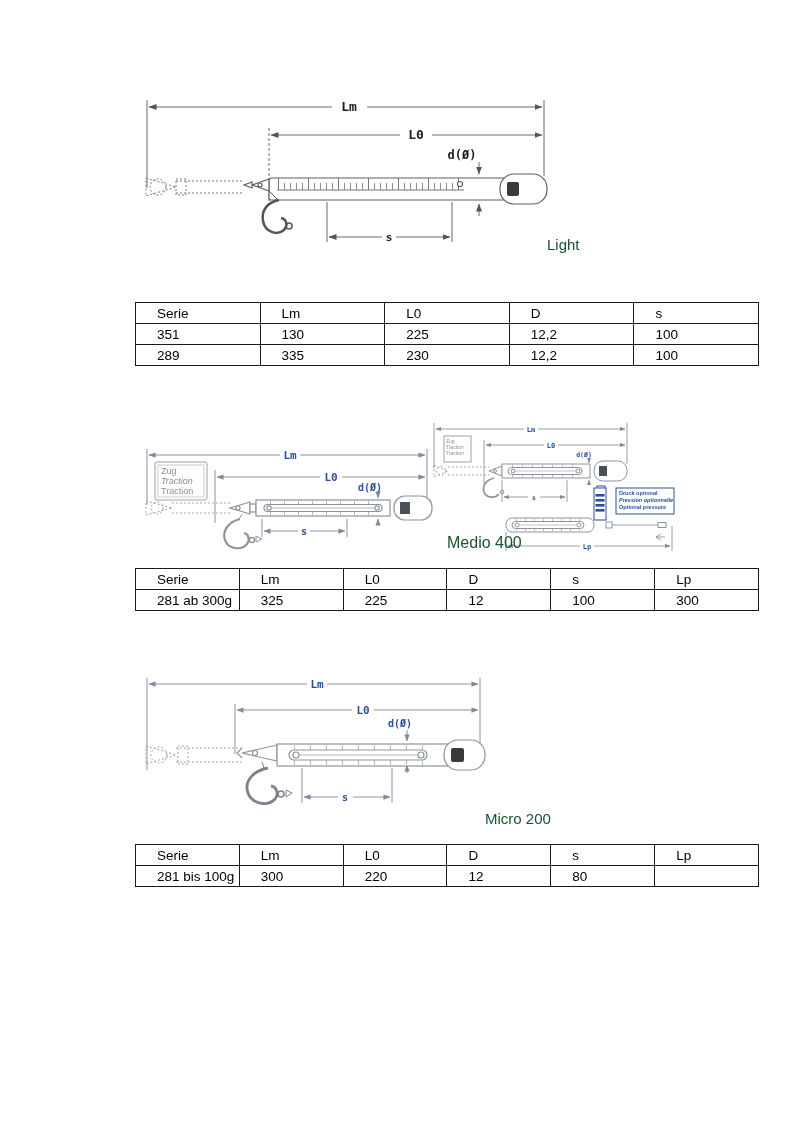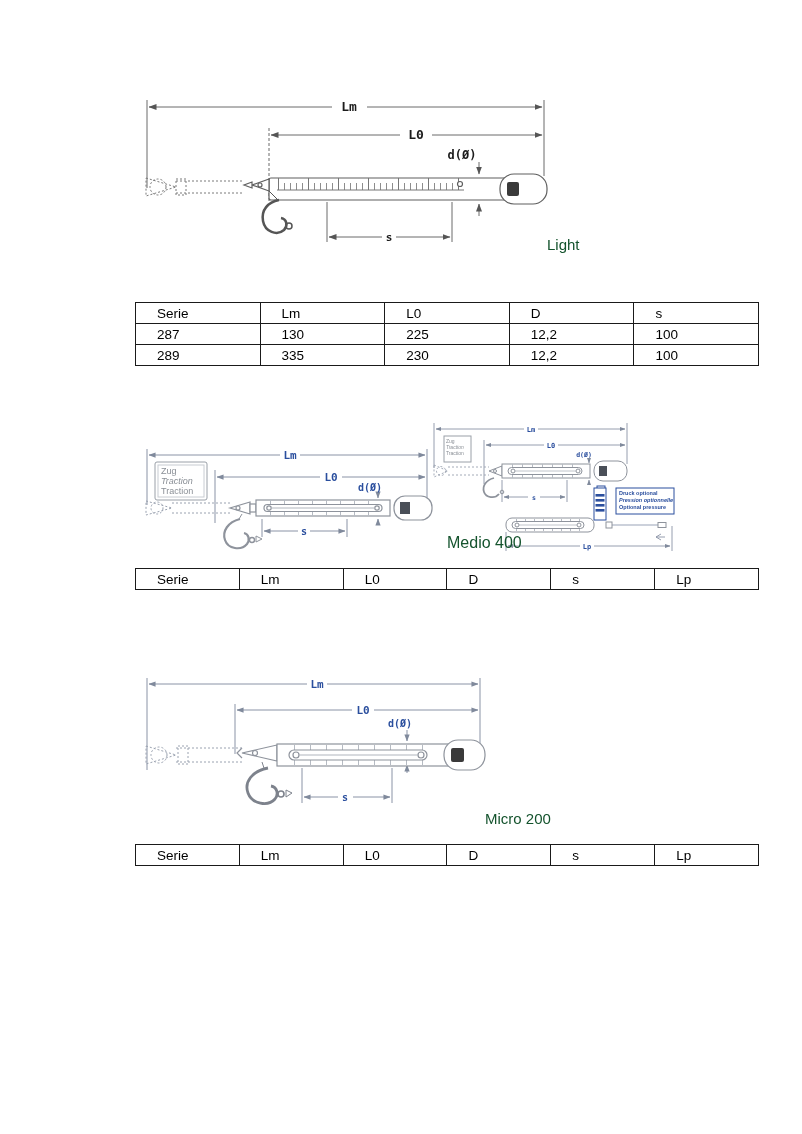--- a/index.html
+++ b/index.html
@@ -82,21 +82,21 @@
   <table class="spec abs" style="left:88px;top:302px;">
     <tbody>
         <tr>
       <td>Serie</td>
       <td>Lm</td>
       <td>L0</td>
       <td>D</td>
       <td>s</td>
     </tr>
     <tr>
-      <td>287</td>
+      <td>351</td>
       <td>130</td>
       <td>225</td>
       <td>12,2</td>
       <td>100</td>
     </tr>
     <tr>
       <td>289</td>
       <td>335</td>
       <td>230</td>
       <td>12,2</td>
@@ -258,20 +258,28 @@
   <table class="spec abs" style="left:88px;top:568px;">
     <tbody>
         <tr>
       <td>Serie</td>
       <td>Lm</td>
       <td>L0</td>
       <td>D</td>
       <td>s</td>
       <td>Lp</td>
     </tr>
+    <tr>
+      <td>281 ab 300g</td>
+      <td>325</td>
+      <td>225</td>
+      <td>12</td>
+      <td>100</td>
+      <td>300</td>
+    </tr>
   </tbody>
     </table>
 
   <svg class="abs" style="left:95px;top:670px;" width="345" height="142" viewBox="0 0 345 142">
     <defs>
       <marker id="ah-u" viewBox="0 0 8 8" refX="7.5" refY="4" markerWidth="7" markerHeight="7" orient="auto">
         <path d="M0,1 L8,4 L0,7 Z" fill="#808a9c"></path>
       </marker>
     </defs>
     <g stroke="#8a93a6" stroke-width="1" fill="none">
@@ -326,16 +334,24 @@
   <table class="spec abs" style="left:88px;top:844px;">
     <tbody>
         <tr>
       <td>Serie</td>
       <td>Lm</td>
       <td>L0</td>
       <td>D</td>
       <td>s</td>
       <td>Lp</td>
     </tr>
+    <tr>
+      <td>281 bis 100g</td>
+      <td>300</td>
+      <td>220</td>
+      <td>12</td>
+      <td>80</td>
+      <td></td>
+    </tr>
   </tbody>
     </table>
 
 </div>
 
 </body></html>

